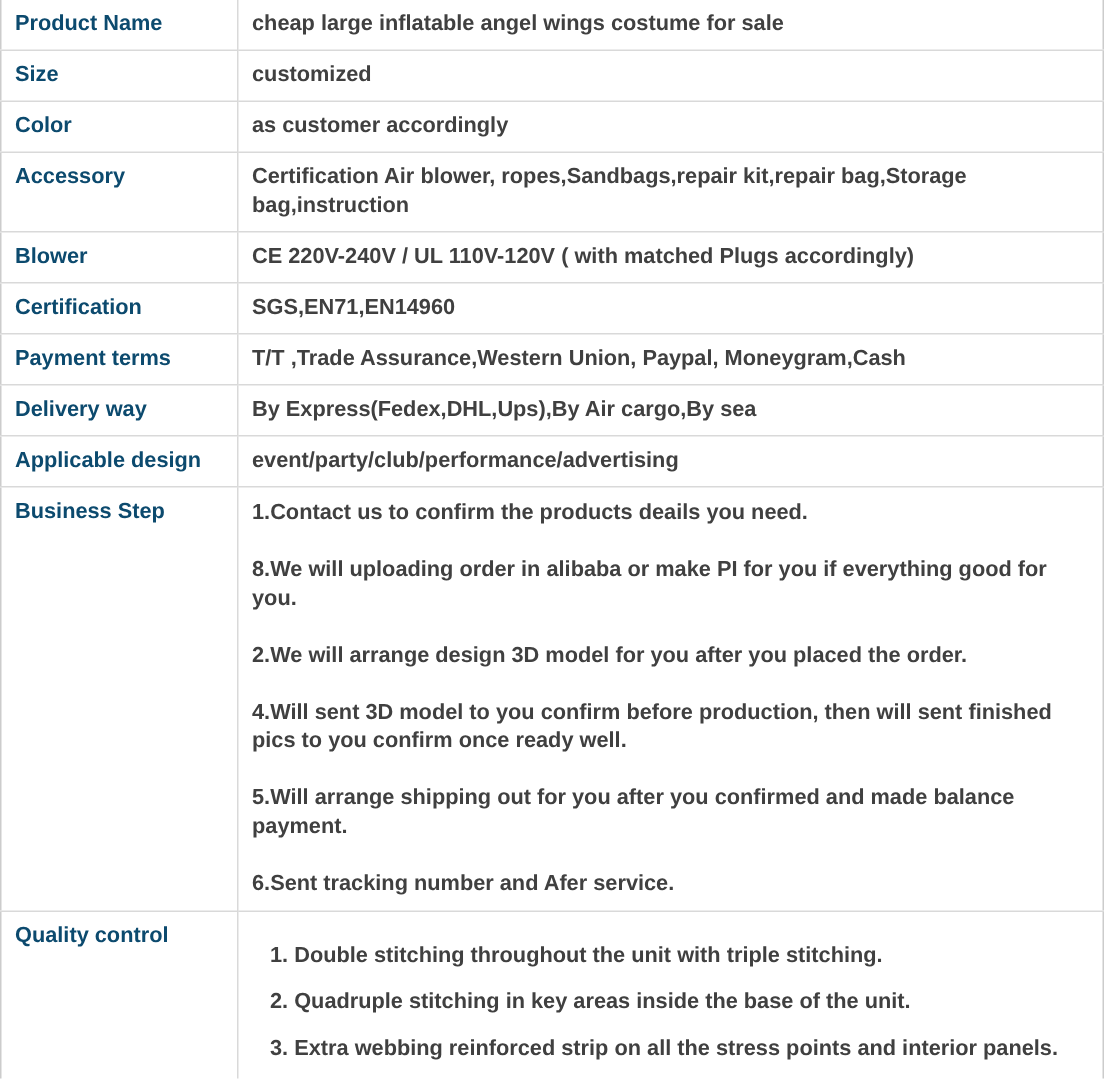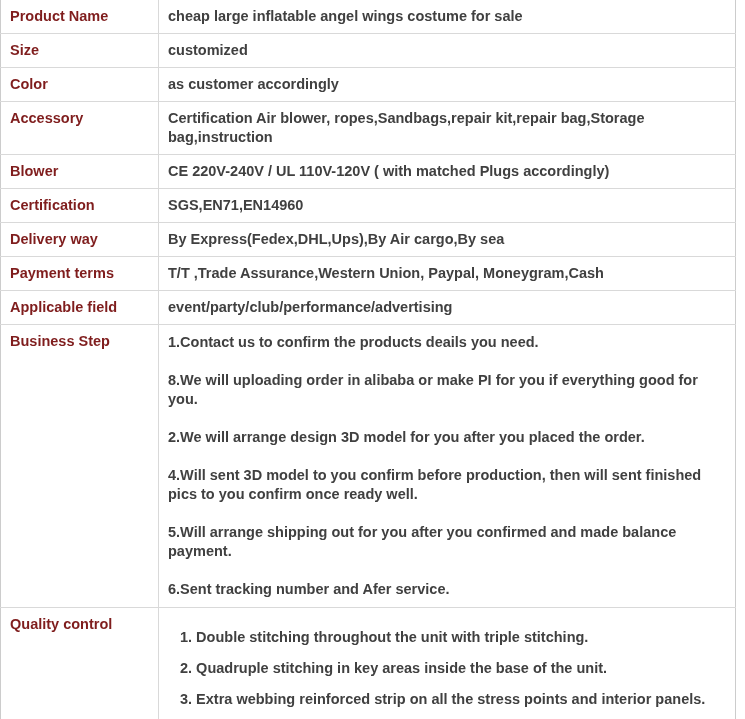--- a/index.html
+++ b/index.html
@@ -37,21 +37,21 @@
     vertical-align: top;
     padding: 0;
   }
   .spec-table tr:last-child td {
     border-bottom: none;
   }
 
   td.label-cell {
     width: 148px;
     border-right: 1px solid #d9d9d9;
-    color: #7f1d1d;
+    color: #0c4a6e;
     font-weight: bold;
     font-size: 14.5px;
     line-height: 18px;
     padding: 7px 0 7px 9px;
     white-space: nowrap;
   }
 
   td.value-cell {
     color: #404040;
     font-weight: bold;
@@ -121,31 +121,31 @@
       <td class="label-cell">Blower</td>
       <td class="value-cell">CE 220V-240V / UL 110V-120V ( with matched Plugs accordingly)</td>
     </tr>
 
     <tr class="row-single">
       <td class="label-cell">Certification</td>
       <td class="value-cell">SGS,EN71,EN14960</td>
     </tr>
 
     <tr class="row-single">
+      <td class="label-cell">Payment terms</td>
+      <td class="value-cell">T/T ,Trade Assurance,Western Union, Paypal, Moneygram,Cash</td>
+    </tr>
+
+    <tr class="row-single">
       <td class="label-cell">Delivery way</td>
       <td class="value-cell">By Express(Fedex,DHL,Ups),By Air cargo,By sea</td>
     </tr>
 
     <tr class="row-single">
-      <td class="label-cell">Payment terms</td>
-      <td class="value-cell">T/T ,Trade Assurance,Western Union, Paypal, Moneygram,Cash</td>
-    </tr>
-
-    <tr class="row-single">
-      <td class="label-cell">Applicable field</td>
+      <td class="label-cell">Applicable design</td>
       <td class="value-cell">event/party/club/performance/advertising</td>
     </tr>
 
     <tr>
       <td class="label-cell biz-label">Business Step</td>
       <td class="value-cell biz-value">
         <span class="step-para">1.Contact us to confirm the products deails you need.</span>
         <span class="step-para">8.We will uploading order in alibaba or make PI for you if everything good for you.</span>
         <span class="step-para">2.We will arrange design 3D model for you after you placed the order.</span>
         <span class="step-para">4.Will sent 3D model to you confirm before production, then will sent finished pics to you confirm once ready well.</span>

